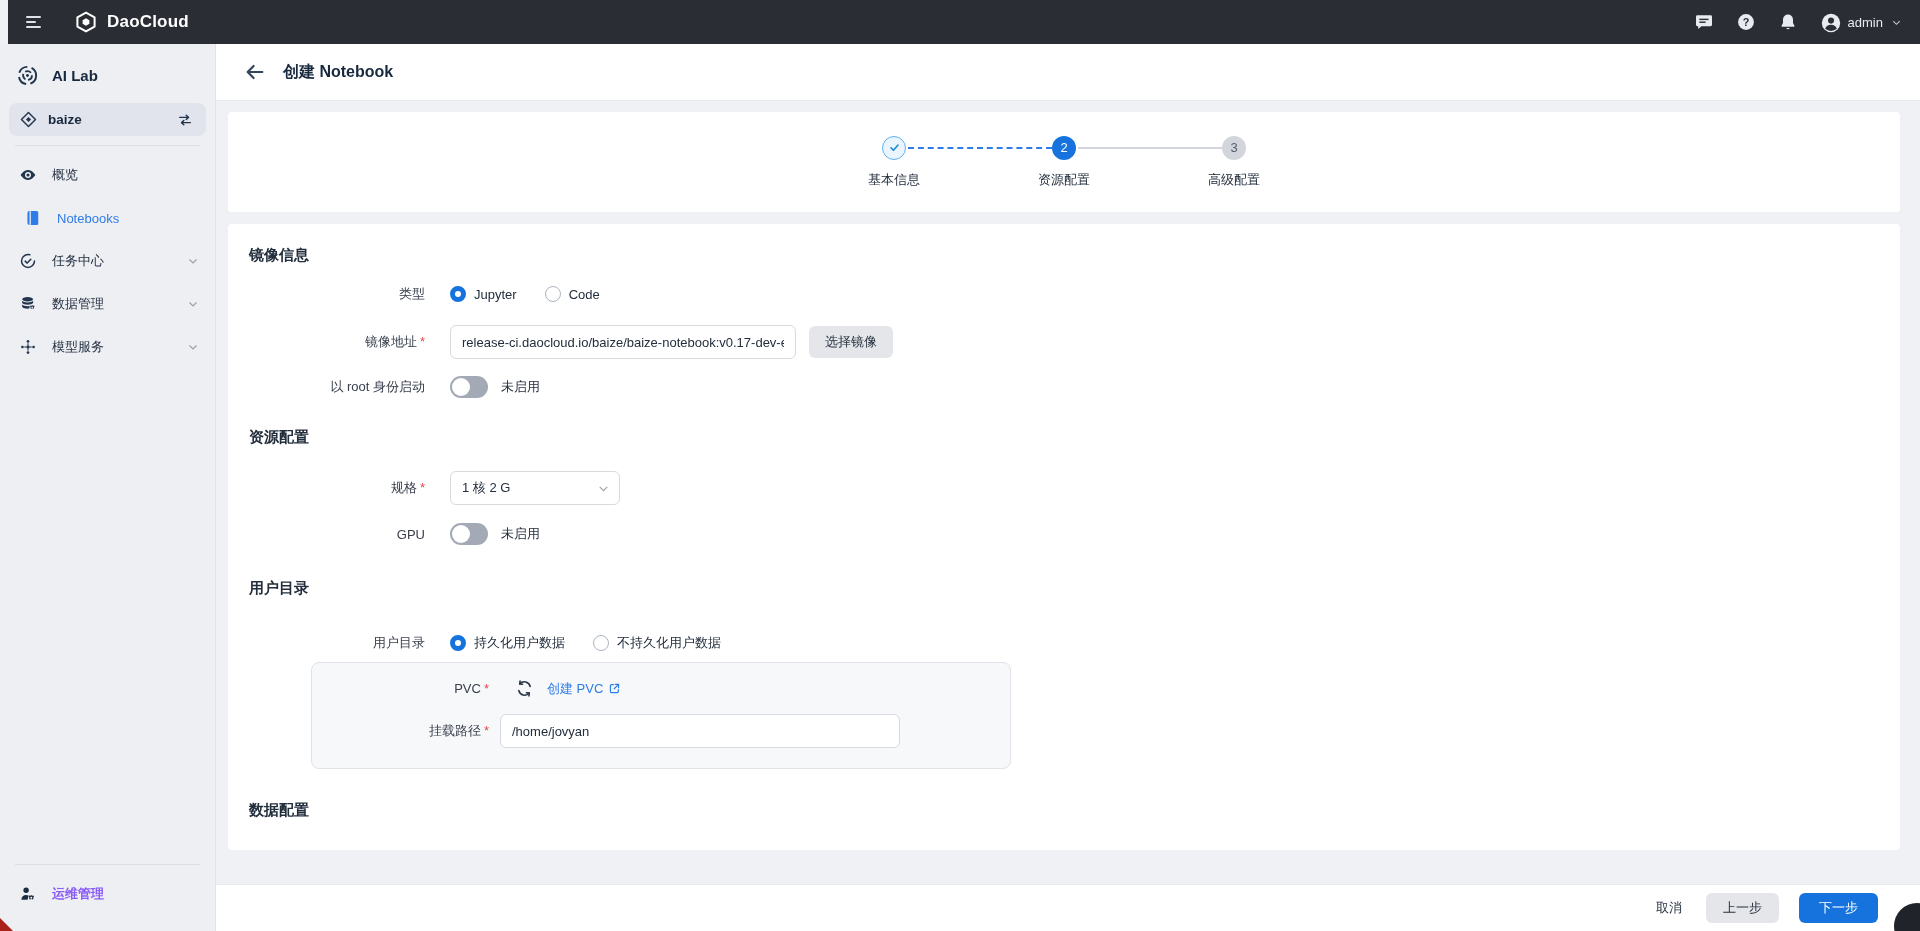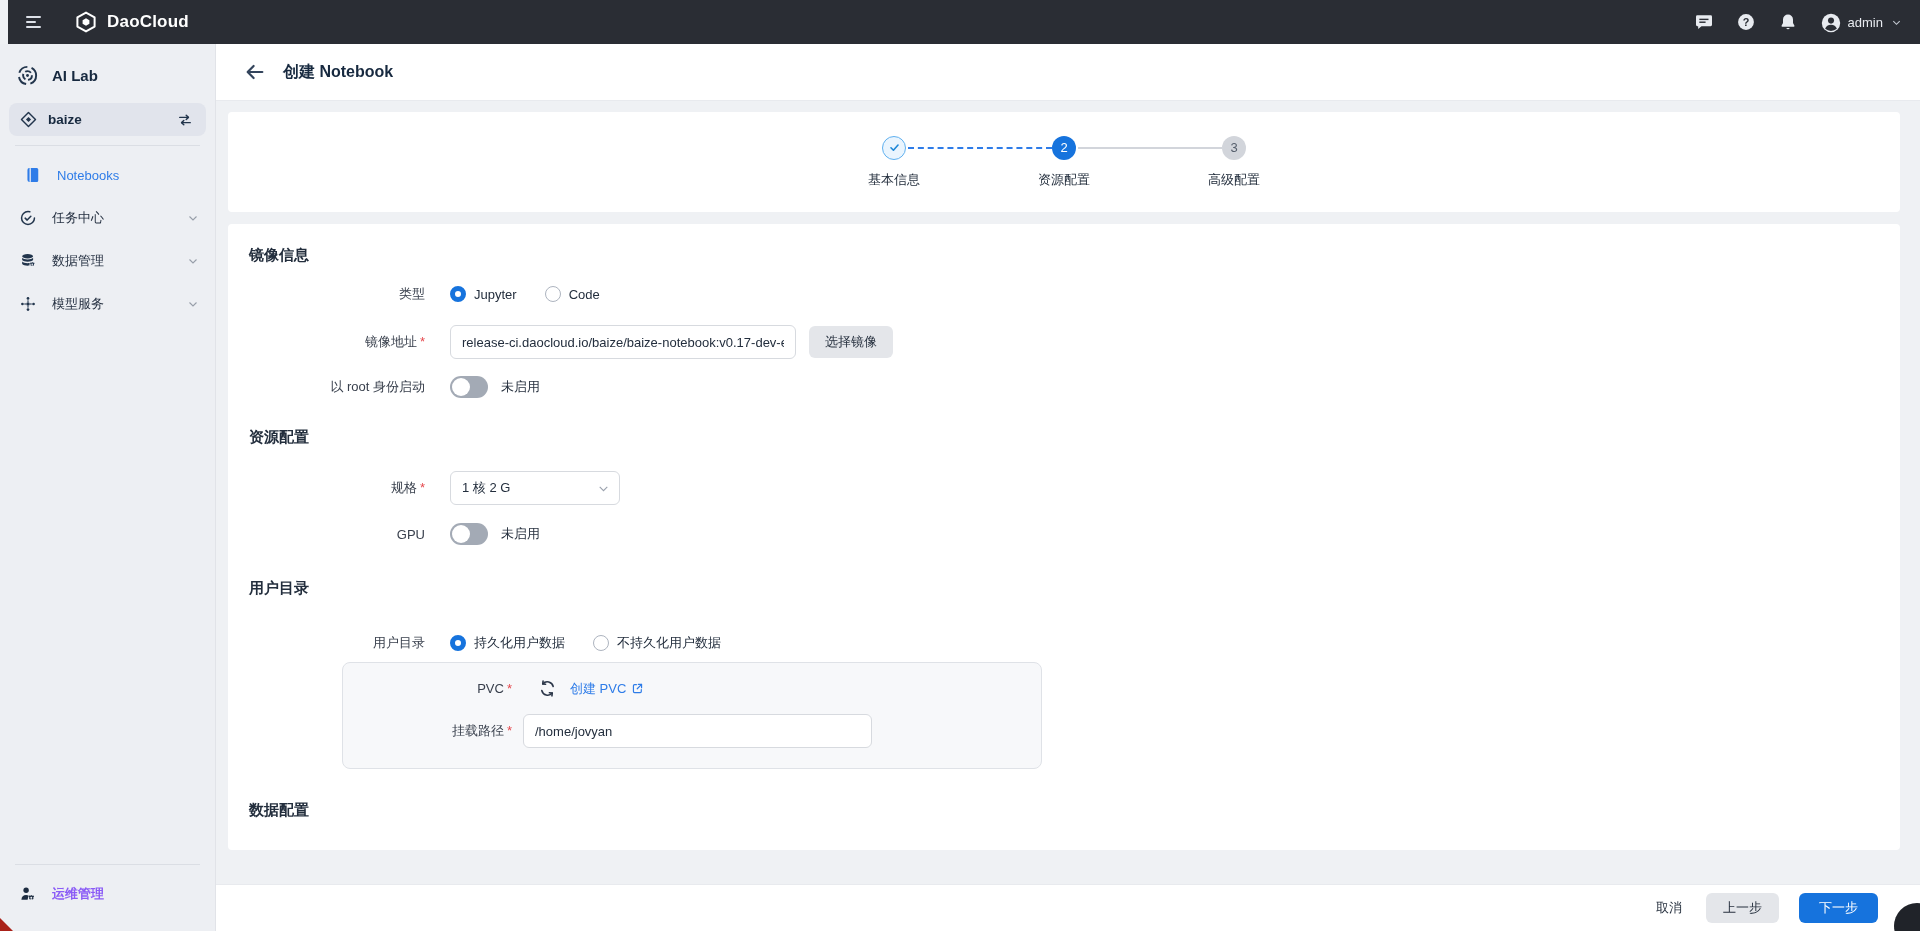--- a/index.html
+++ b/index.html
@@ -81,40 +81,40 @@
 
   .radio{width:16px;height:16px;border-radius:50%;box-sizing:border-box;background:#fff;cursor:pointer;flex-shrink:0;}
   .radio.on{border:5px solid #1673dd;}
   .radio.off{border:1.5px solid #adb4bf;}
   .radio-label{font-size:13px;color:#232e3d;margin-left:8px;cursor:pointer;}
   .radio-gap{margin-left:28px;}
 
   .tinput{height:34px;box-sizing:border-box;border:1px solid #d7dadf;border-radius:6px;background:#fff;
           font-size:13px;color:#232e3d;padding:0 11px;font-family:"Liberation Sans","DejaVu Sans",sans-serif;outline:none;}
   .addr-input{width:346px;}
-  .mount-input{width:349px;}
+  .mount-input{width:400px;}
 
   .selectbox{height:34px;box-sizing:border-box;border:1px solid #d7dadf;border-radius:6px;background:#fff;
              display:flex;align-items:center;justify-content:space-between;padding:0 9px 0 11px;
              font-size:13px;color:#232e3d;cursor:pointer;}
   .spec-select{width:170px;}
   .pvc-select{width:258px;}
   .placeholder{color:#b9bfc9;}
 
   .btn{height:32px;border:none;border-radius:6px;font-size:13px;display:inline-flex;align-items:center;
        justify-content:center;cursor:pointer;font-family:inherit;}
   .btn-grey{background:#e4e6ea;color:#27313f;padding:8px 16px;}
   .choose-btn{margin-left:13px;}
 
   .toggle{width:38px;height:22px;border-radius:11px;background:#a3aab5;position:relative;cursor:pointer;flex-shrink:0;}
   .toggle .knob{position:absolute;left:2px;top:2px;width:18px;height:18px;border-radius:50%;background:#fff;}
   .toggle-status{font-size:13px;color:#27313f;margin-left:13px;}
 
-  .pvc-card{margin:10px 0 0 114px;width:700px;box-sizing:border-box;border:1px solid #dfe2e7;
-            background:#f7f8fa;border-radius:8px;padding:16px 0 20px;}
+  .pvc-card{margin:10px 0 0 83px;width:700px;box-sizing:border-box;border:1px solid #dfe2e7;
+            background:#f7f8fa;border-radius:8px;padding:16px 8px 20px;}
   .crow{display:flex;align-items:center;margin-top:16px;}
   .crow:first-child{margin-top:0;}
   .clabel{width:169px;text-align:right;font-size:13px;color:#39404d;flex-shrink:0;}
   .cctrl{margin-left:11px;display:flex;align-items:center;}
   .refresh-icon{width:19px;height:19px;color:#2b3648;margin-left:15px;cursor:pointer;}
   .pvc-link{display:flex;align-items:center;gap:5px;margin-left:13px;font-size:13px;color:#2e7ce8;cursor:pointer;}
 
   
   .footer{position:absolute;left:216px;right:0;bottom:0;height:46px;background:#fff;
           display:flex;align-items:center;justify-content:flex-end;gap:20px;padding-right:42px;
@@ -204,20 +204,30 @@
         <path d="M5 8.5 H16.2"></path>
           <path d="M13.6 5.6 L16.6 8.5 L13.6 11.4"></path>
         <path d="M19 15.5 H7.8"></path>
           <path d="M10.4 12.6 L7.4 15.5 L10.4 18.4"></path>
       </svg>
     </span>
   </div>
 
   <div class="side-divider"></div>
 
+  <div class="nav-item">
+    <span class="nico">
+      <svg viewBox="0 0 24 24" width="18" height="18">
+        <path d="M12 5.3 C6.2 5.3 2.2 12 2.2 12s4 6.7 9.8 6.7 9.8-6.7 9.8-6.7-4-6.7-9.8-6.7z" fill="#22354c"></path>
+        <circle cx="12" cy="12" r="4" fill="#edeff3"></circle>
+        <circle cx="12" cy="12" r="2.1" fill="#22354c"></circle>
+      </svg>
+    </span>
+    <span>概览</span>
+  </div>
 
   <div class="nav-item active">
     <span class="nico">
       <svg viewBox="0 0 24 24" width="18" height="18">
         <path d="M7 2.8 h10 a2 2 0 0 1 2 2 v14.4 a2 2 0 0 1-2 2 H7 a2.4 2.4 0 0 1-2.4-2.4 V5.2 A2.4 2.4 0 0 1 7 2.8z" fill="currentColor"></path>
         <rect x="7.4" y="2.8" width="1.7" height="18.4" fill="#edeff3"></rect>
       </svg>
     </span>
     <span>Notebooks</span>
   </div>

